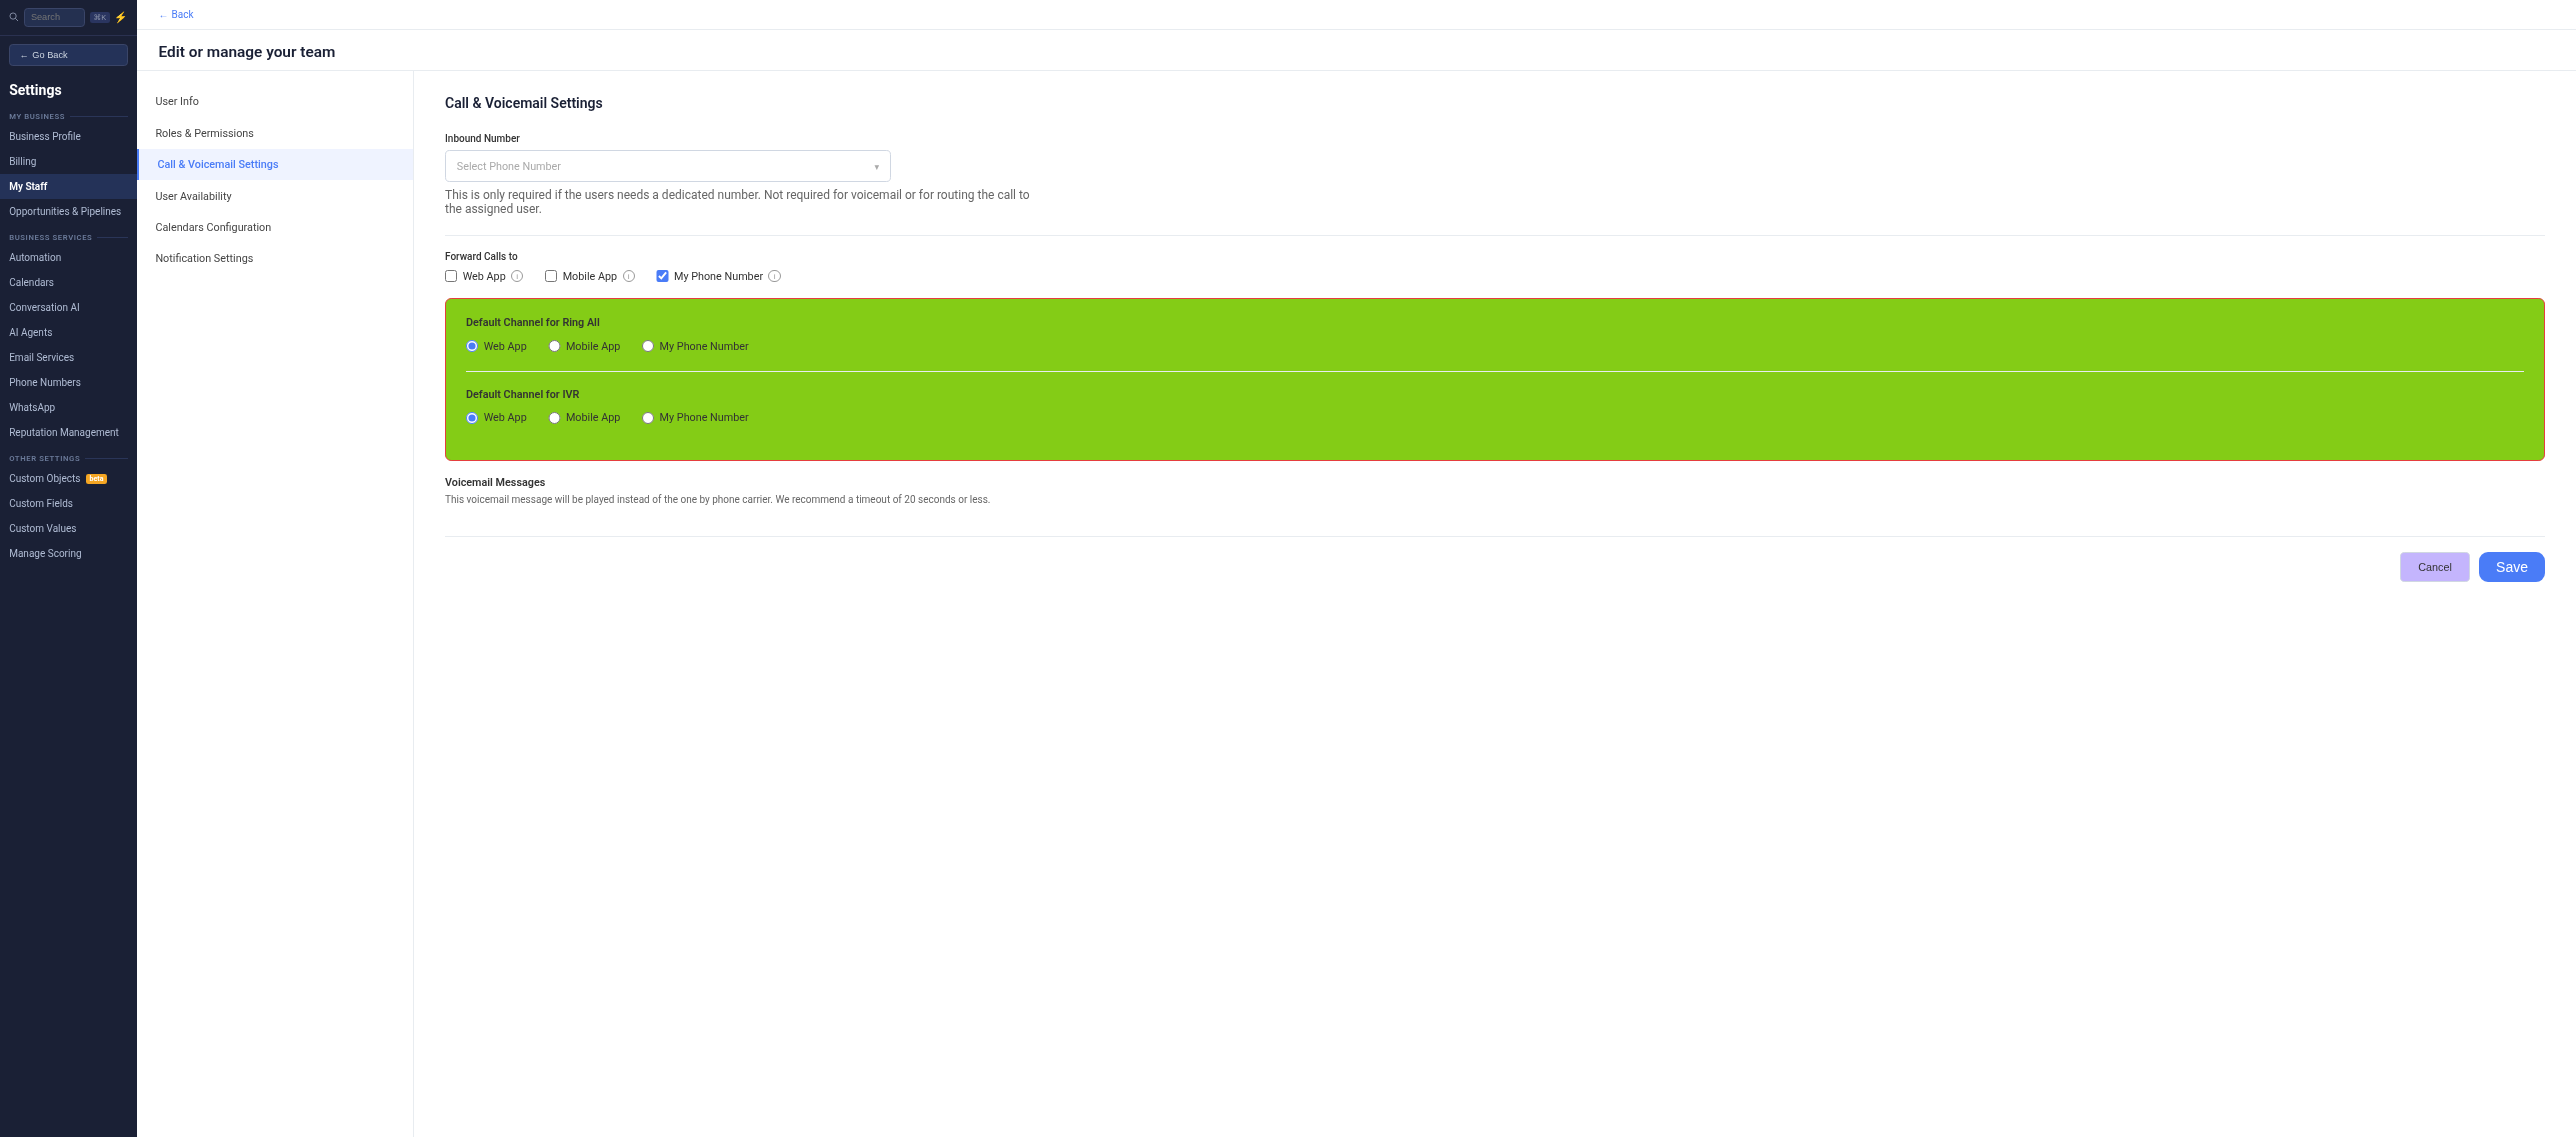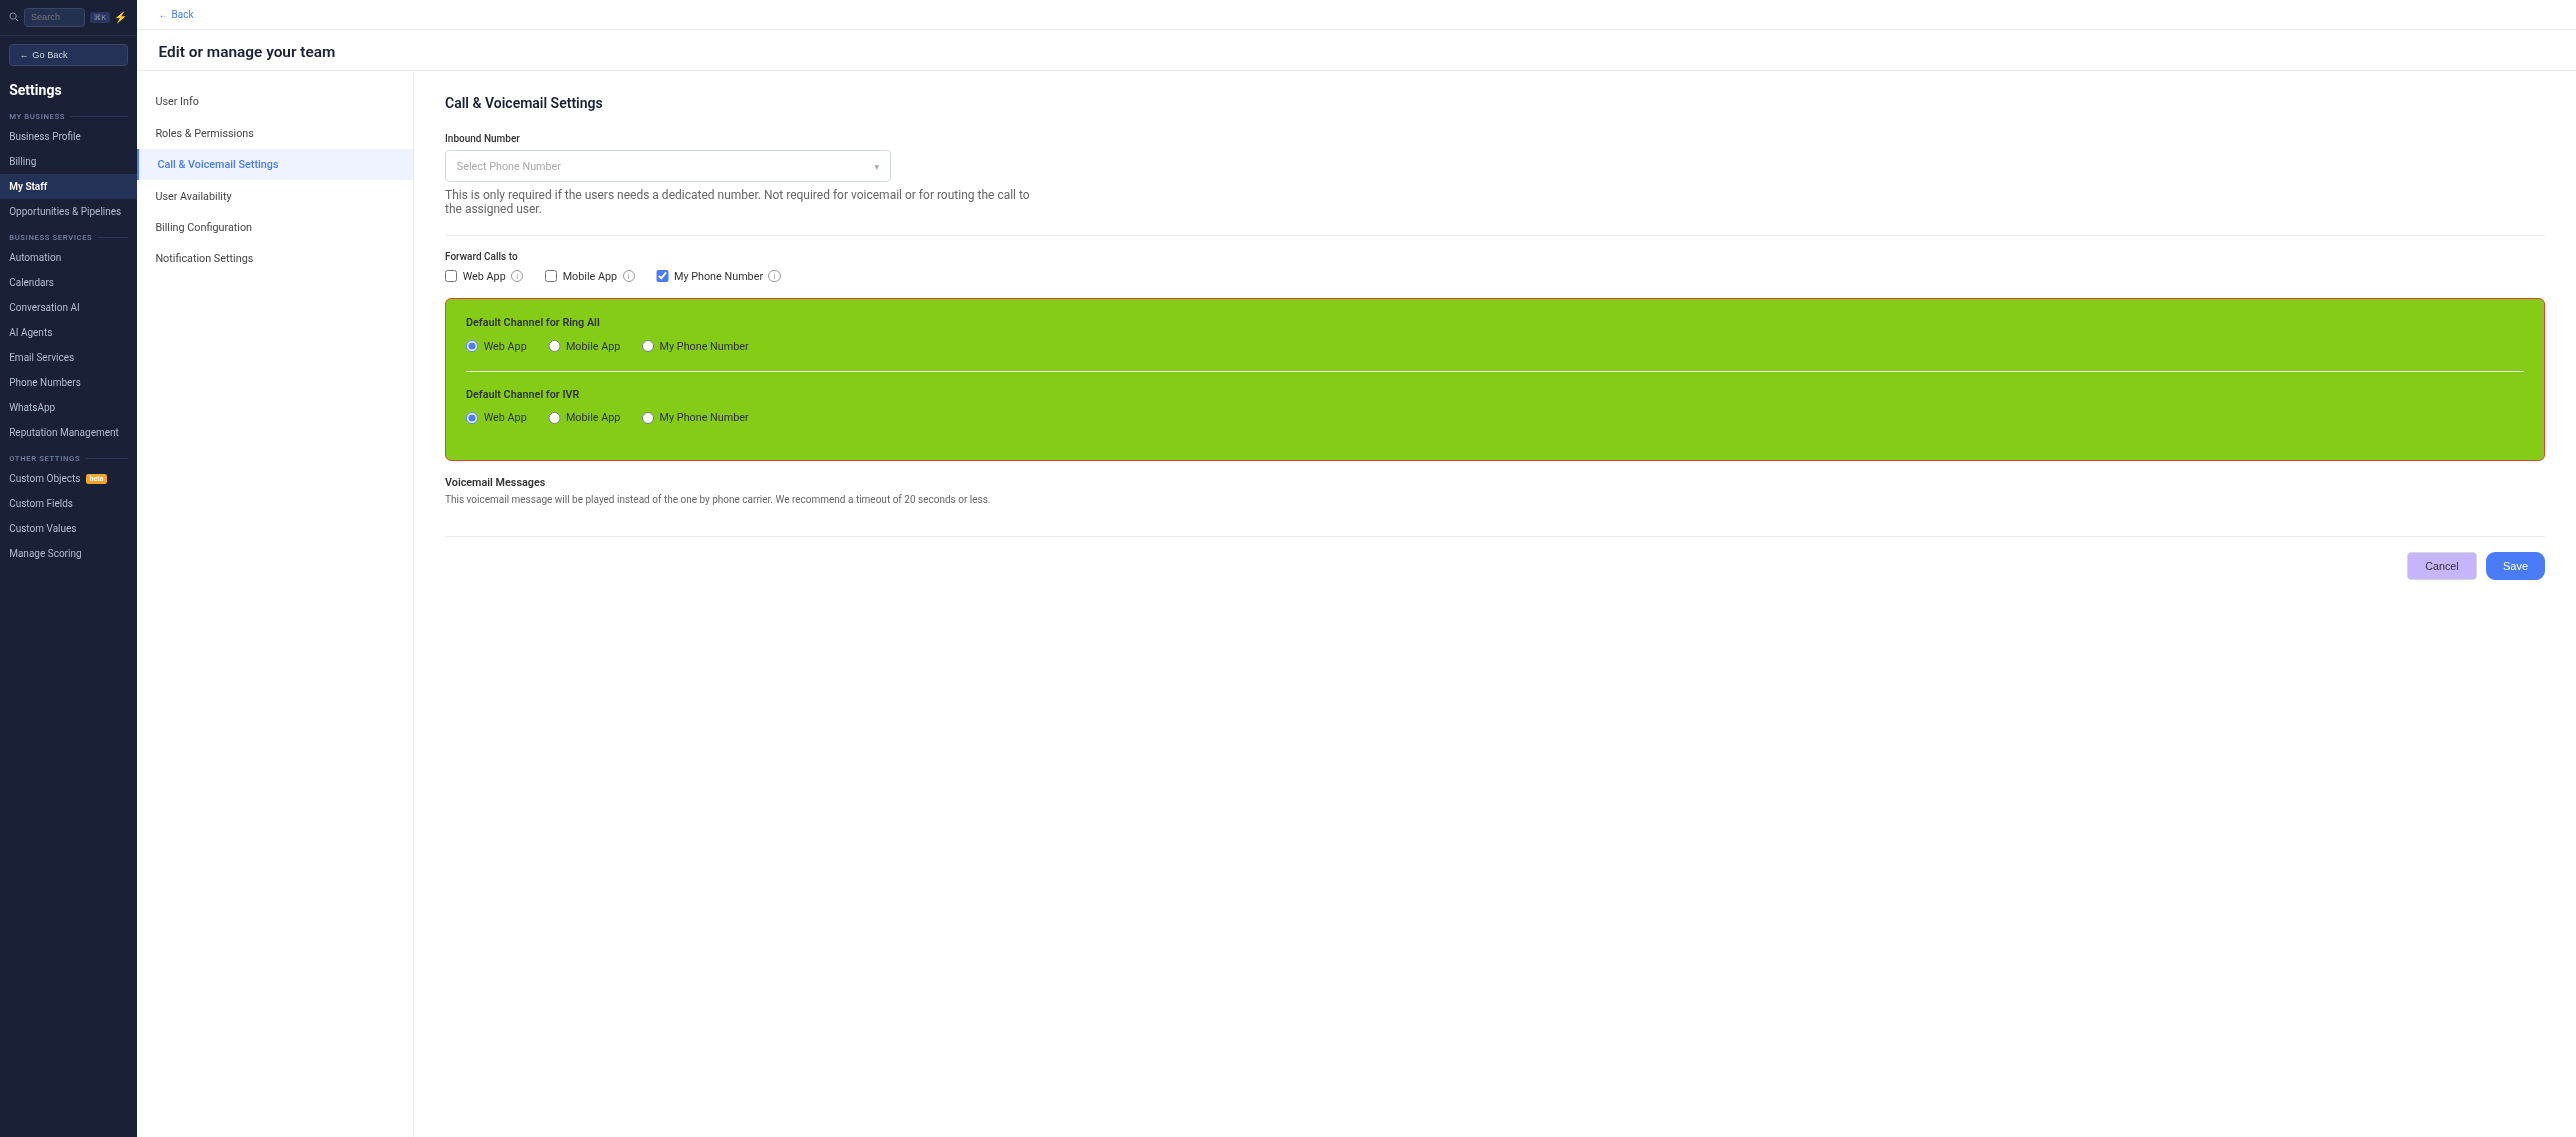--- a/index.html
+++ b/index.html
@@ -56,21 +56,21 @@
     .radio-group { display: flex; align-items: center; gap: 21.5px; }
     .radio-item { display: flex; align-items: center; gap: 5.4px; font-size: 10.8px; color: #333; cursor: pointer; }
     .radio-item input[type="radio"] { width: 12.3px; height: 12.3px; accent-color: #4a7cf7; cursor: pointer; }
 
     .voicemail-section { margin-top: 15.4px; }
     .voicemail-title { font-size: 10.8px; font-weight: 600; color: #333; margin-bottom: 4.6px; }
     .voicemail-hint { font-size: 10px; color: #666; }
 
     .footer-actions { display: flex; justify-content: flex-end; gap: 9.2px; margin-top: 31px; padding-top: 15.4px; border-top: 0.8px solid #e8ecf0; }
     .btn-cancel { padding: 7px 17px; border: 0.8px solid #d0d7e2; border-radius: 4.6px; background: #c4b5fd; color: #333; font-size: 10.8px; cursor: pointer; }
-    .btn-save { padding: 7px 17px; border: none; border-radius: 9px; background: #4a7cf7; color: #fff; font-size: 11px; cursor: pointer; font-weight: 500; }
+    .btn-save { padding: 7px 17px; border: none; border-radius: 9px; background: #4a7cf7; color: #fff; font-size: 14px; cursor: pointer; font-weight: 500; }
   </style>
 </head>
 <body>
 
 <div class="sidebar">
   <div class="sidebar-search">
     <svg width="10" height="10" viewBox="0 0 16 16" fill="none">
         <circle cx="6.5" cy="6.5" r="5" stroke="#8890a8" stroke-width="1.5"></circle>
         <line x1="10.5" y1="10.5" x2="14" y2="14" stroke="#8890a8" stroke-width="1.5" stroke-linecap="round"></line>
       </svg>
@@ -151,21 +151,21 @@
   </div>
   <div class="page-heading">Edit or manage your team</div>
 
   <div class="content-area">
 
     <div class="left-nav">
       <div class="left-nav-item">User Info</div>
       <div class="left-nav-item">Roles &amp; Permissions</div>
       <div class="left-nav-item active">Call &amp; Voicemail Settings</div>
       <div class="left-nav-item">User Availability</div>
-      <div class="left-nav-item">Billing Configuration</div>
+      <div class="left-nav-item">Calendars Configuration</div>
       <div class="left-nav-item">Notification Settings</div>
     </div>
 
     <div class="right-content">
       <div class="section-title">Call &amp; Voicemail Settings</div>
 
       <div class="field-group">
         <div class="field-label">Inbound Number</div>
         <div class="select-dropdown">
           <span style="color:#aaa;">Select Phone Number</span>

